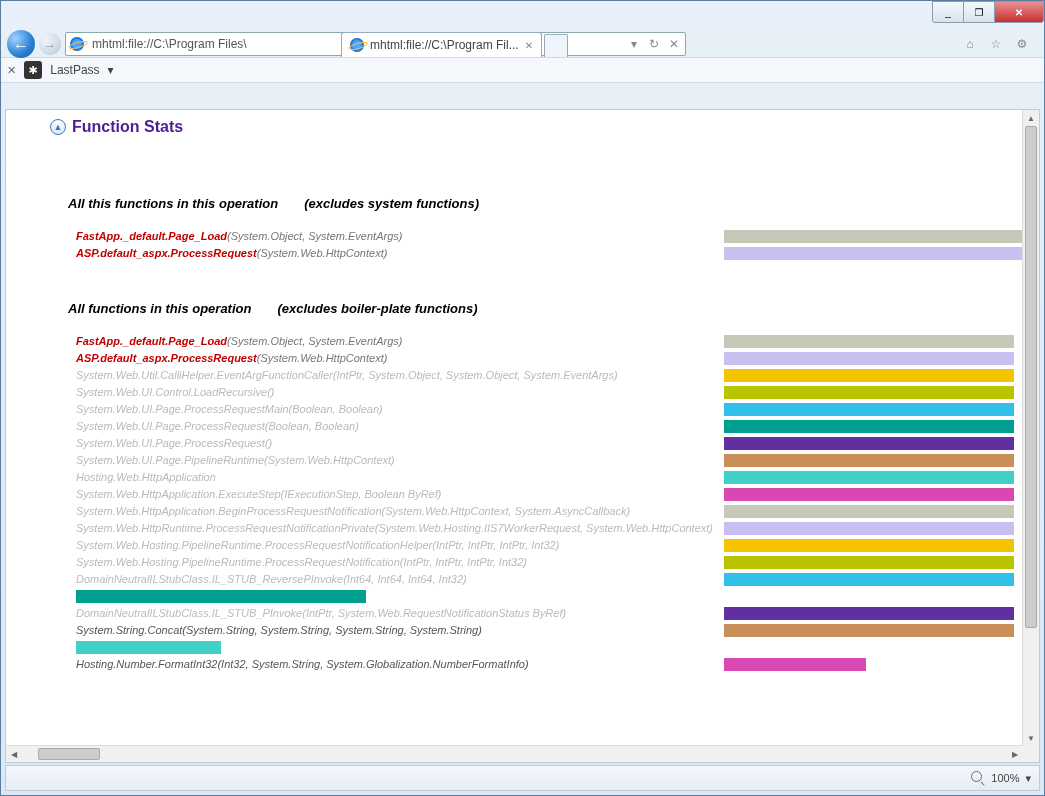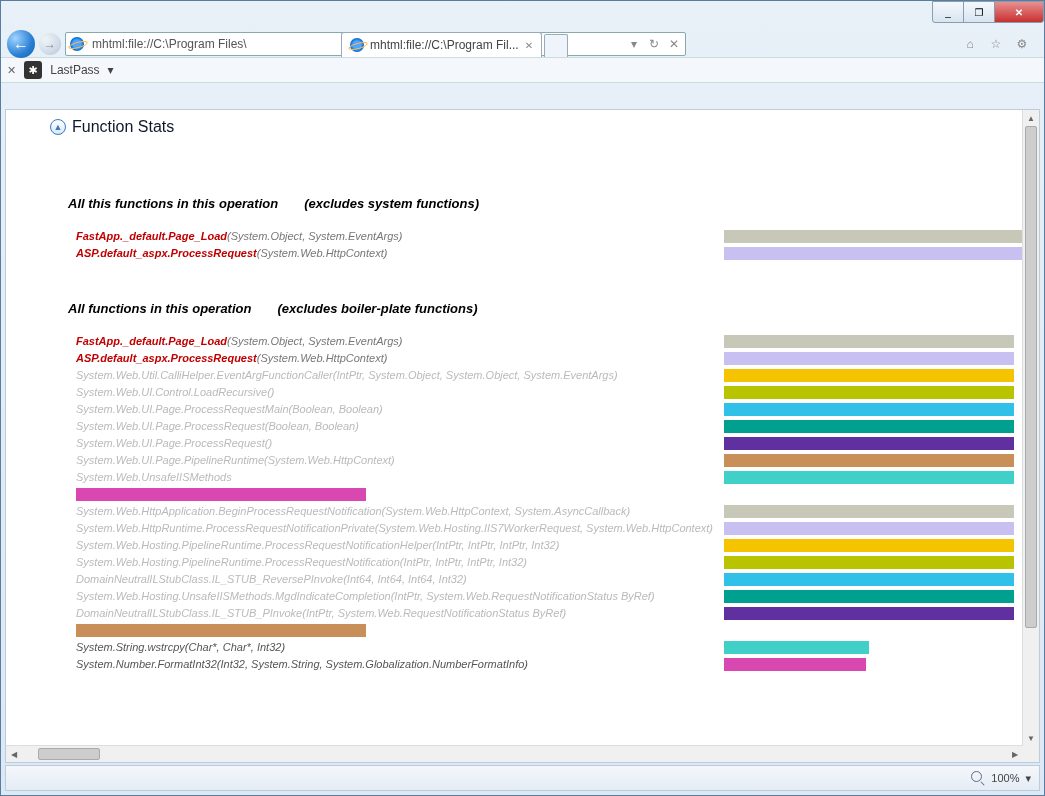--- a/index.html
+++ b/index.html
@@ -25,21 +25,21 @@
 .tab .x{margin-left:auto;color:#888;font-size:10px}
 .newtab{width:22px;height:22px;border:1px solid #9ab;border-bottom:none;border-radius:2px 2px 0 0;margin-left:2px;background:#eef4fa}
 .toolbar2{height:24px;background:#f4f8fc;border-top:1px solid #cdd;border-bottom:1px solid #cdd;display:flex;align-items:center;padding:0 6px;gap:8px;font-size:12px;color:#444}
 .tbclose{color:#666;font-size:11px}
 .lpbadge{width:18px;height:18px;background:#333;border-radius:3px;display:flex;align-items:center;justify-content:center;color:#fff;font-size:11px}
 .content{position:absolute;top:108px;left:4px;right:4px;bottom:32px;background:#fff;border:1px solid #bcd;overflow:hidden}
 .viewport{position:absolute;top:0;left:0;right:16px;bottom:16px;overflow:hidden}
 .page{padding:8px 20px 8px 44px;font-family:Verdana,sans-serif;width:1060px}
 .hdrrow{display:flex;align-items:center;gap:6px;margin-bottom:60px}
 .collapse{width:14px;height:14px;border:1px solid #3a78c0;border-radius:50%;display:flex;align-items:center;justify-content:center;color:#3a78c0;font-size:9px;background:linear-gradient(#fff,#d8e8f8)}
-.h1{font-size:16px;font-weight:normal;color:#0f172a}
+.h1{font-size:16px;font-weight:bold;color:#4c1d95}
 .sectitle{font-size:13px;font-weight:bold;font-style:italic;color:#000;margin:6px 0 18px 18px}
 .sectitle .note{margin-left:26px}
 .functable{margin-left:26px;margin-bottom:40px}
 .frow{display:flex;align-items:center;margin-bottom:2px;min-height:15px}
 .fname{font-size:11px;font-style:italic;color:#bababa;width:638px;flex-shrink:0;line-height:1.3;padding-right:10px}
 .fname .user{color:#c00000;font-weight:bold}
 .fname .args{color:#777}
 .fname.dark{color:#555}
 .bar{height:13px}
 .vscroll{position:absolute;top:0;right:0;bottom:16px;width:16px;background:#f0f0f0;border-left:1px solid #ddd}
@@ -166,24 +166,25 @@
             </div>
             <div class="frow">
               <div class="fname">System.Web.UI.Page.ProcessRequest()</div>
               <div class="bar" style="background: rgb(96, 48, 160); width: 290px;"></div>
             </div>
             <div class="frow">
               <div class="fname">System.Web.UI.Page.PipelineRuntime(System.Web.HttpContext)</div>
               <div class="bar" style="background: rgb(200, 144, 88); width: 290px;"></div>
             </div>
             <div class="frow">
-              <div class="fname">System.Web.UnsafeIISMethods</div>
+              <div class="fname">Hosting.Web.HttpApplication</div>
               <div class="bar" style="background: rgb(64, 208, 200); width: 290px;"></div>
             </div>
             <div class="frow">
+              <div class="fname">System.Web.HttpApplication.ExecuteStep(IExecutionStep, Boolean ByRef)</div>
               <div class="bar" style="background: rgb(216, 72, 176); width: 290px;"></div>
             </div>
             <div class="frow">
               <div class="fname">System.Web.HttpApplication.BeginProcessRequestNotification(System.Web.HttpContext, System.AsyncCallback)</div>
               <div class="bar" style="background: rgb(200, 200, 184); width: 290px;"></div>
             </div>
             <div class="frow">
               <div class="fname">System.Web.HttpRuntime.ProcessRequestNotificationPrivate(System.Web.Hosting.IIS7WorkerRequest, System.Web.HttpContext)</div>
               <div class="bar" style="background: rgb(200, 192, 240); width: 290px;"></div>
             </div>
@@ -193,36 +194,35 @@
             </div>
             <div class="frow">
               <div class="fname">System.Web.Hosting.PipelineRuntime.ProcessRequestNotification(IntPtr, IntPtr, IntPtr, Int32)</div>
               <div class="bar" style="background: rgb(184, 196, 0); width: 290px;"></div>
             </div>
             <div class="frow">
               <div class="fname">DomainNeutralILStubClass.IL_STUB_ReversePInvoke(Int64, Int64, Int64, Int32)</div>
               <div class="bar" style="background: rgb(48, 192, 232); width: 290px;"></div>
             </div>
             <div class="frow">
-              <div class="fname">System.Web.Hosting.UnsafeIISMethods.MgdIndicateCompletion(IntPtr, System.Web.RequestNotificationStatus ByRef)</div>
               <div class="bar" style="background: rgb(0, 160, 144); width: 290px;"></div>
             </div>
             <div class="frow">
               <div class="fname">DomainNeutralILStubClass.IL_STUB_PInvoke(IntPtr, System.Web.RequestNotificationStatus ByRef)</div>
               <div class="bar" style="background: rgb(96, 48, 160); width: 290px;"></div>
             </div>
             <div class="frow">
+              <div class="fname dark">System.String.Concat(System.String, System.String, System.String, System.String)</div>
               <div class="bar" style="background: rgb(200, 144, 88); width: 290px;"></div>
             </div>
             <div class="frow">
-              <div class="fname dark">System.String.wstrcpy(Char*, Char*, Int32)</div>
               <div class="bar" style="background: rgb(64, 208, 200); width: 145px;"></div>
             </div>
             <div class="frow">
-              <div class="fname dark">System.Number.FormatInt32(Int32, System.String, System.Globalization.NumberFormatInfo)</div>
+              <div class="fname dark">Hosting.Number.FormatInt32(Int32, System.String, System.Globalization.NumberFormatInfo)</div>
               <div class="bar" style="background: rgb(216, 72, 176); width: 142.1px;"></div>
             </div>
           </div>
       </div>
     </div>
     <div class="vscroll">
       <div class="arr top">▲</div>
       <div class="thumb"></div>
       <div class="arr bot">▼</div>
     </div>

